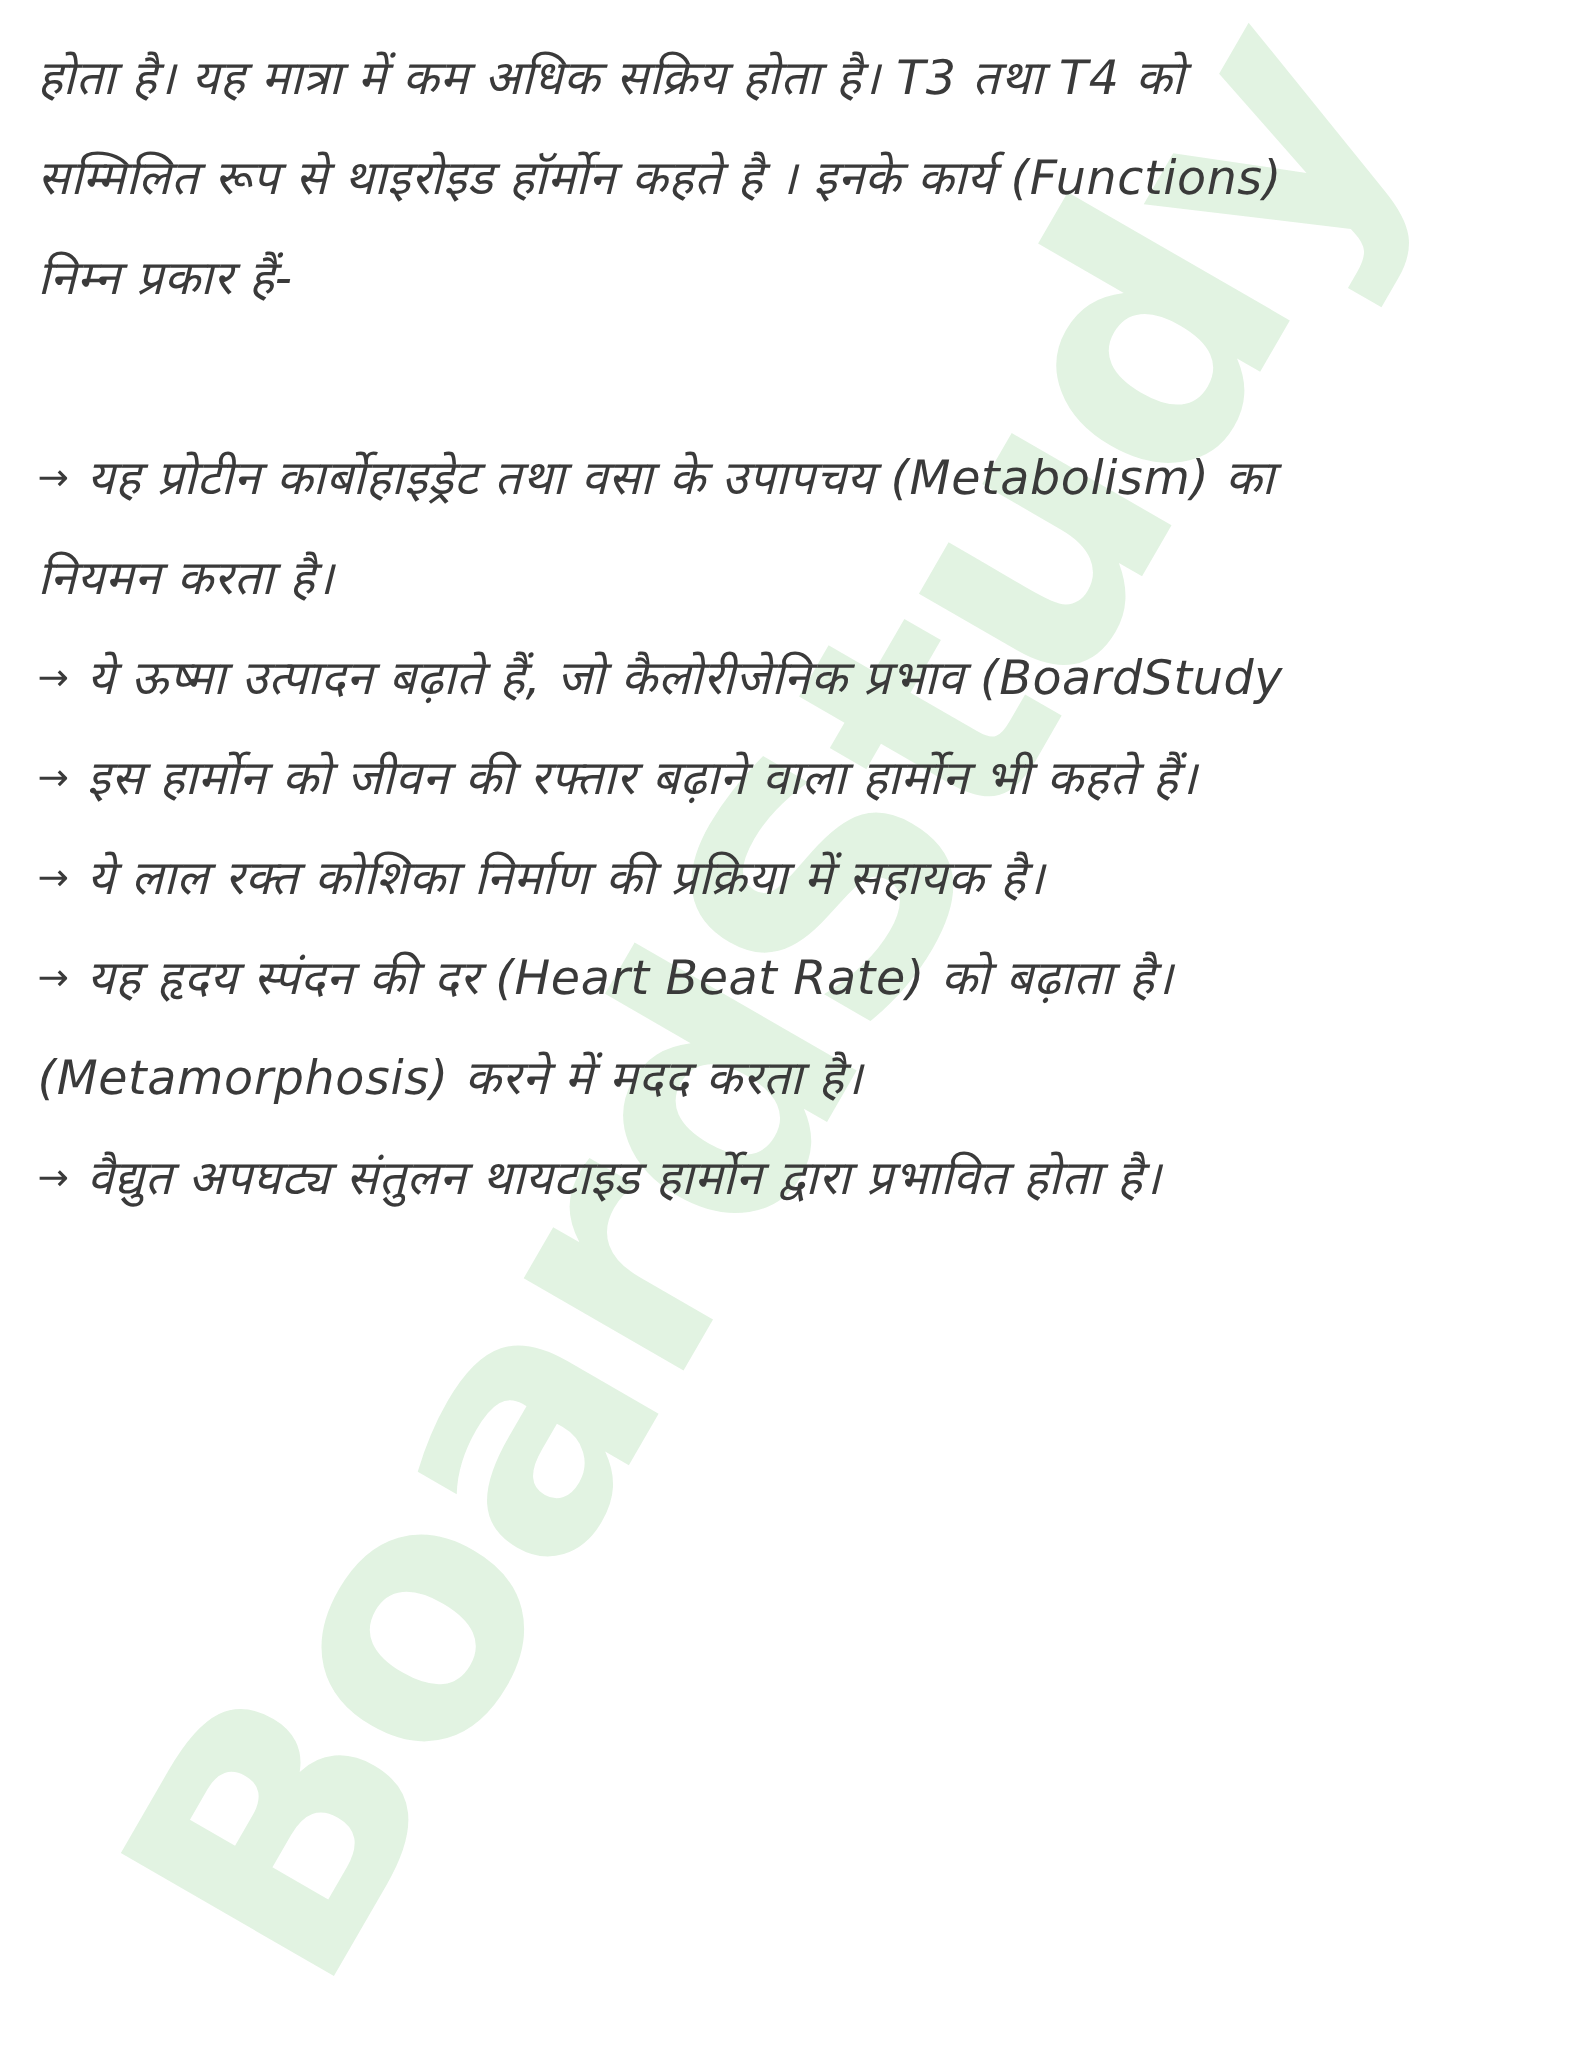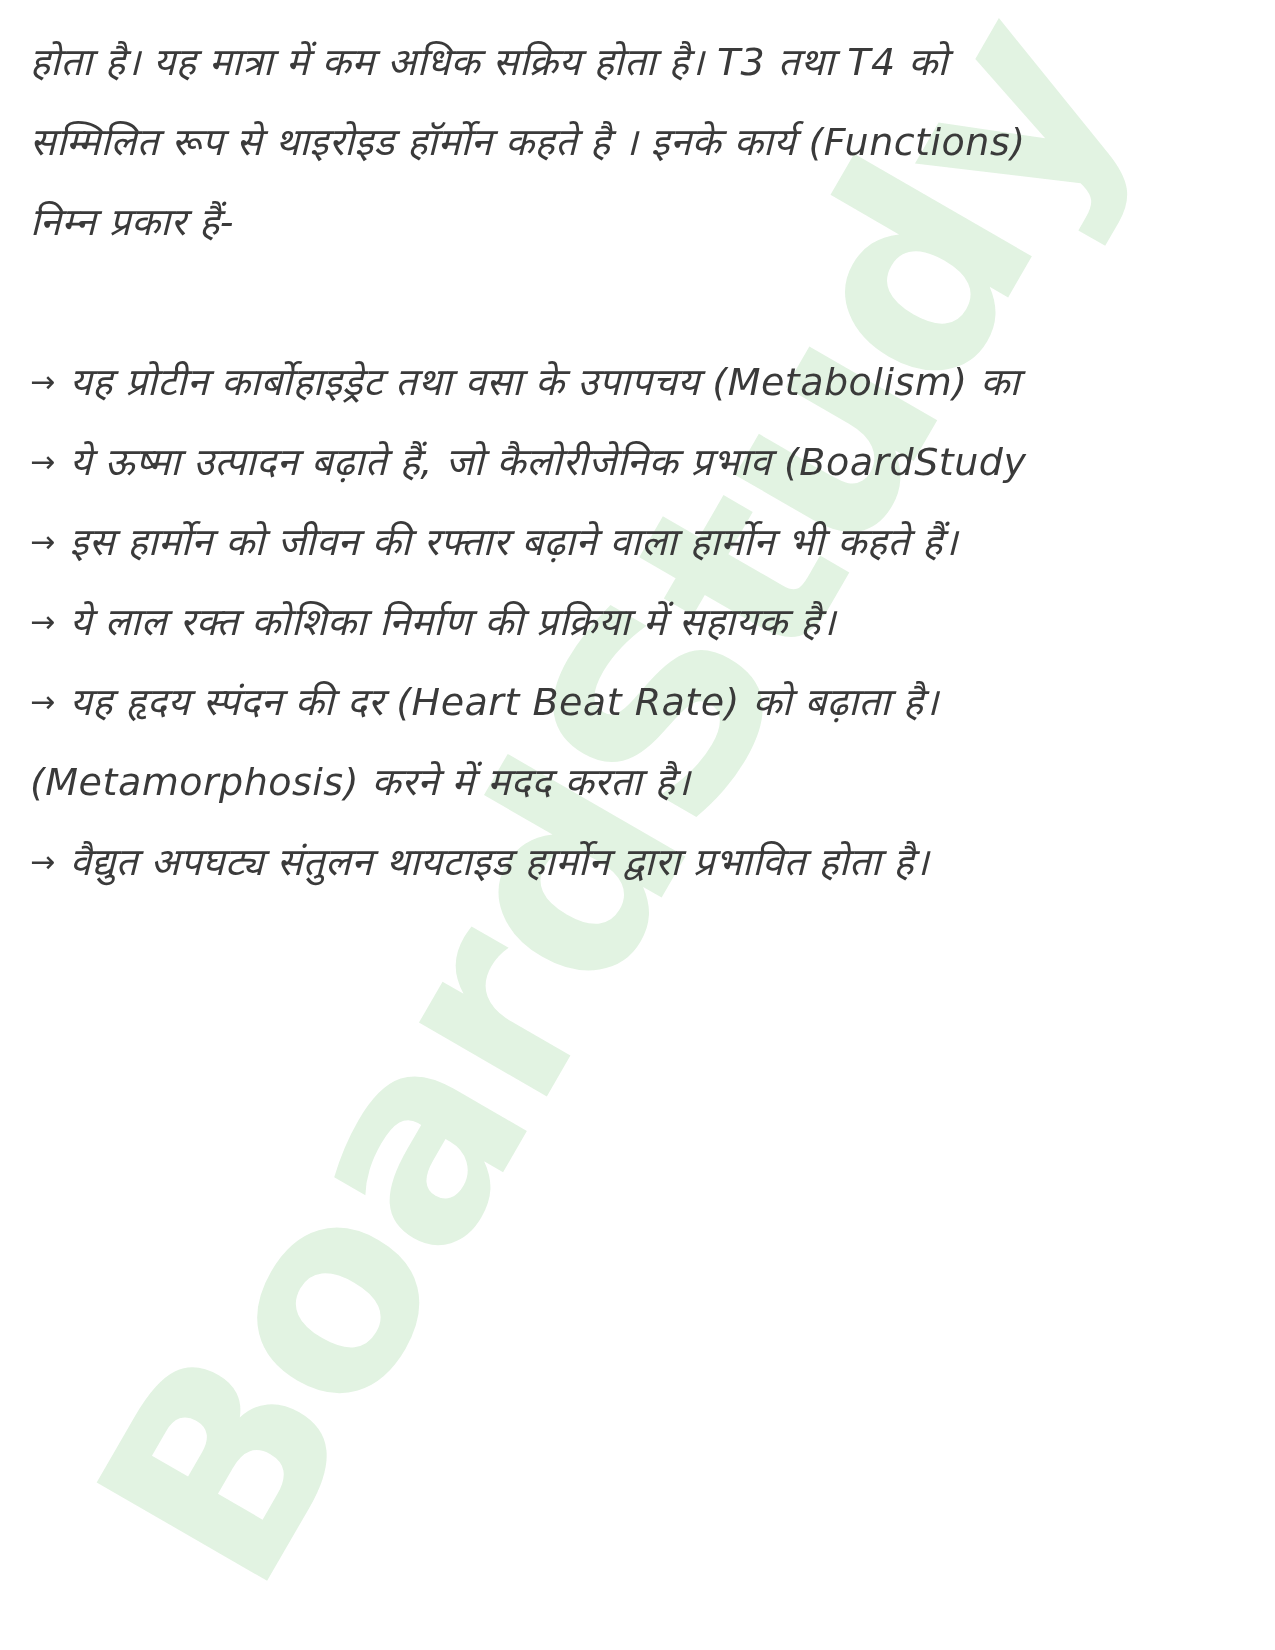--- a/index.html
+++ b/index.html
@@ -67,20 +67,21 @@
     <div class="line">सम्मिलित रूप से थाइरोइड हॉर्मोन कहते है । इनके कार्य (Functions)</div>
     <div class="line">निम्न प्रकार हैं-</div>
   </div>
 
   <div class="spacer"></div>
 
   <div>
 
     <div>
       <div class="line"><span class="arrow">→</span><span>यह प्रोटीन कार्बोहाइड्रेट तथा वसा के उपापचय (Metabolism) का</span></div>
+      <div class="line">नियमन करता है।</div>
     </div>
 
     <div>
       <div class="line"><span class="arrow">→</span><span>ये ऊष्मा उत्पादन बढ़ाते हैं, जो कैलोरीजेनिक प्रभाव (BoardStudy</span></div>
     </div>
 
     <div>
       <div class="line"><span class="arrow">→</span><span>इस हार्मोन को जीवन की रफ्तार बढ़ाने वाला हार्मोन भी कहते हैं।</span></div>
     </div>
 

